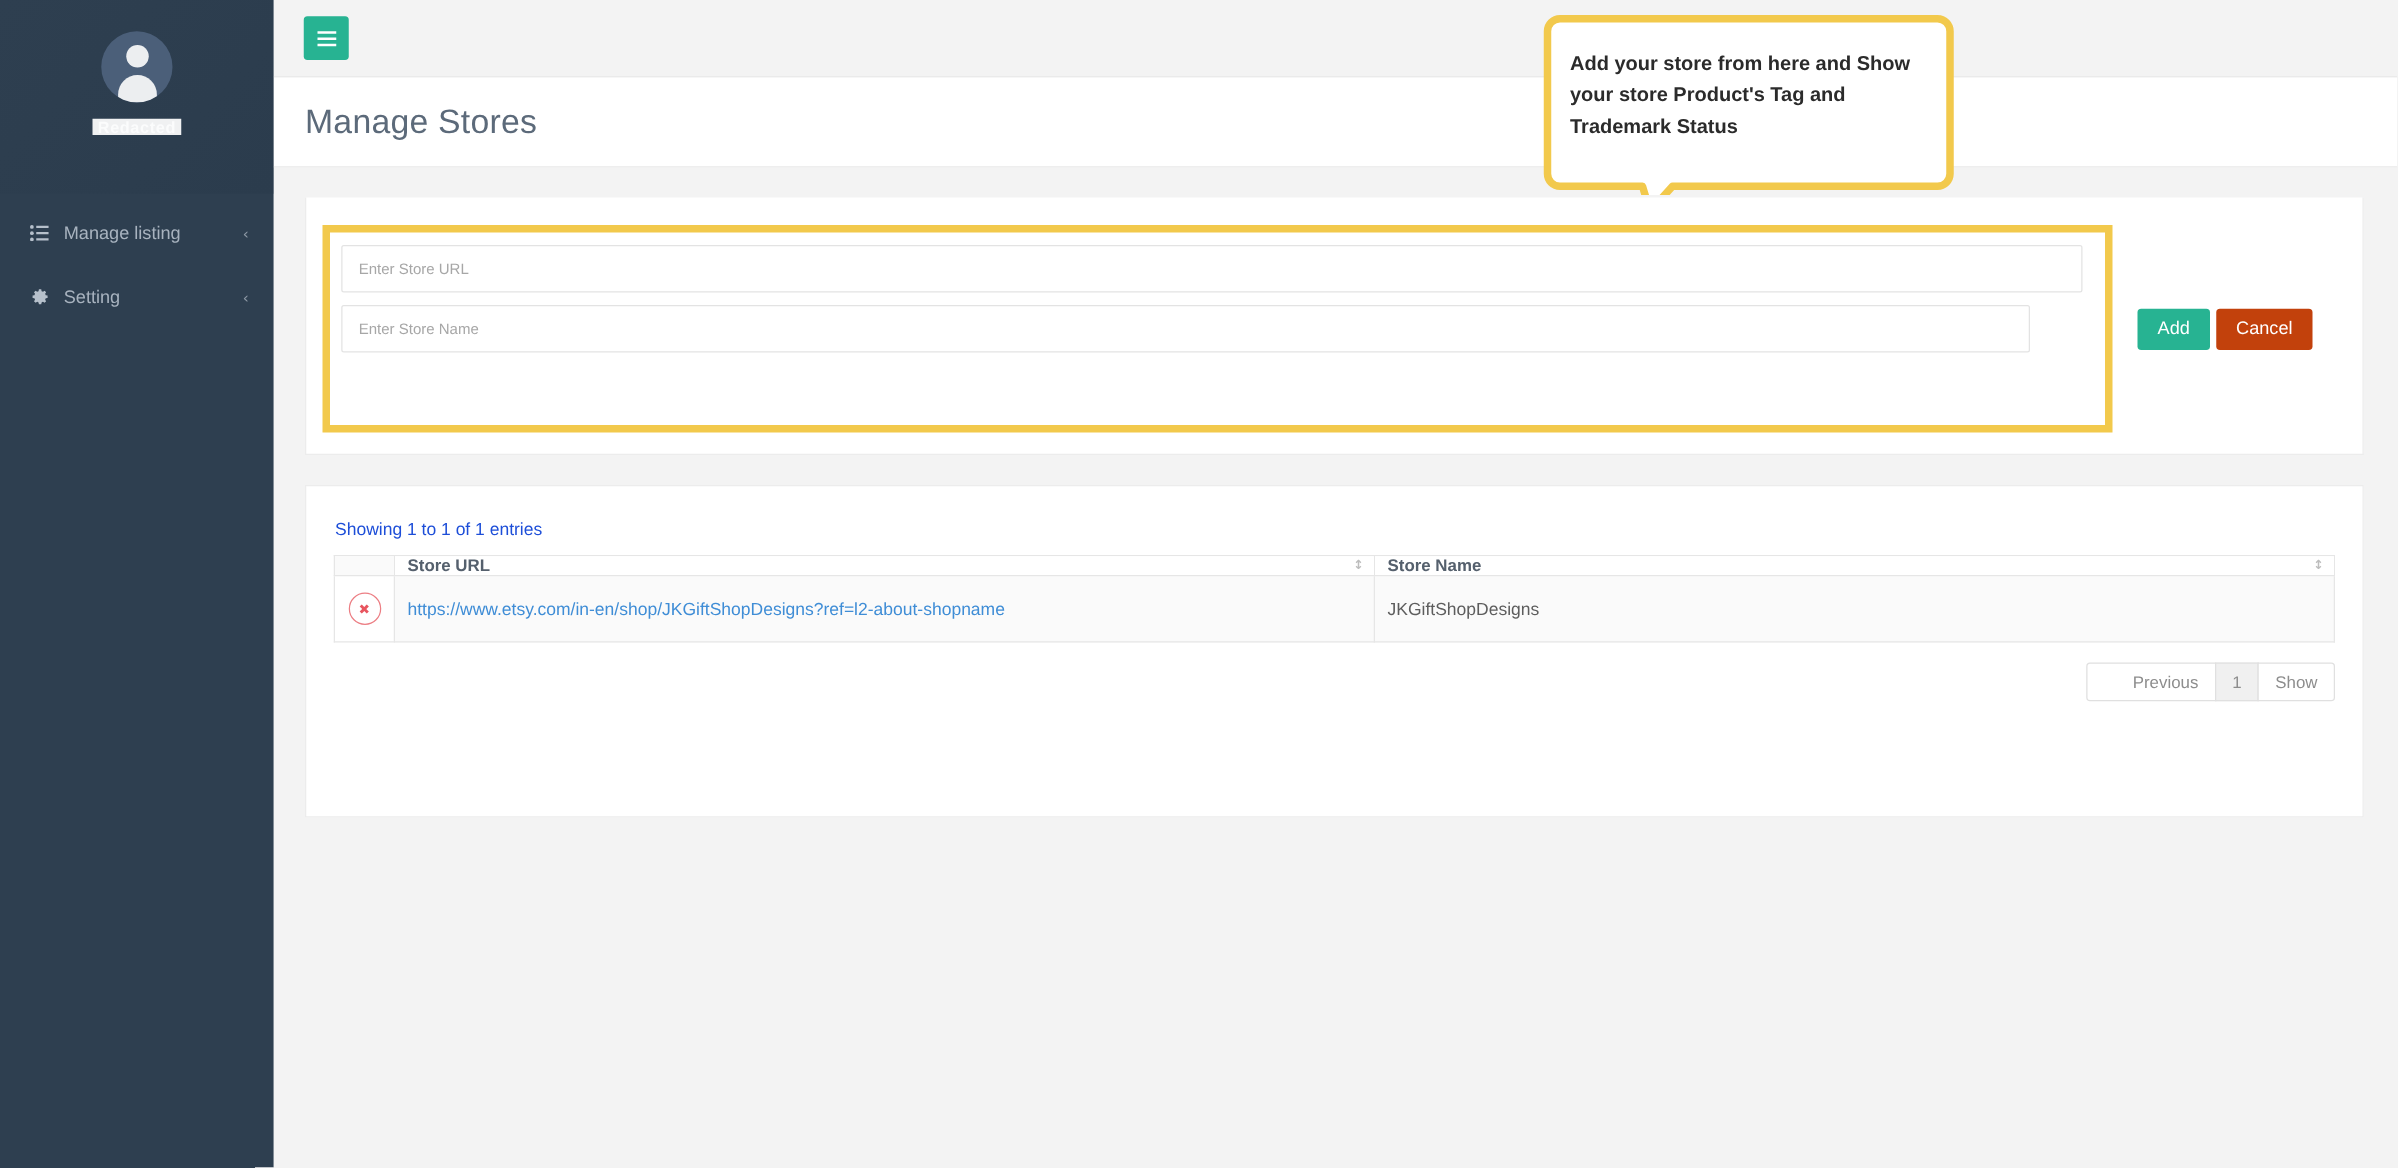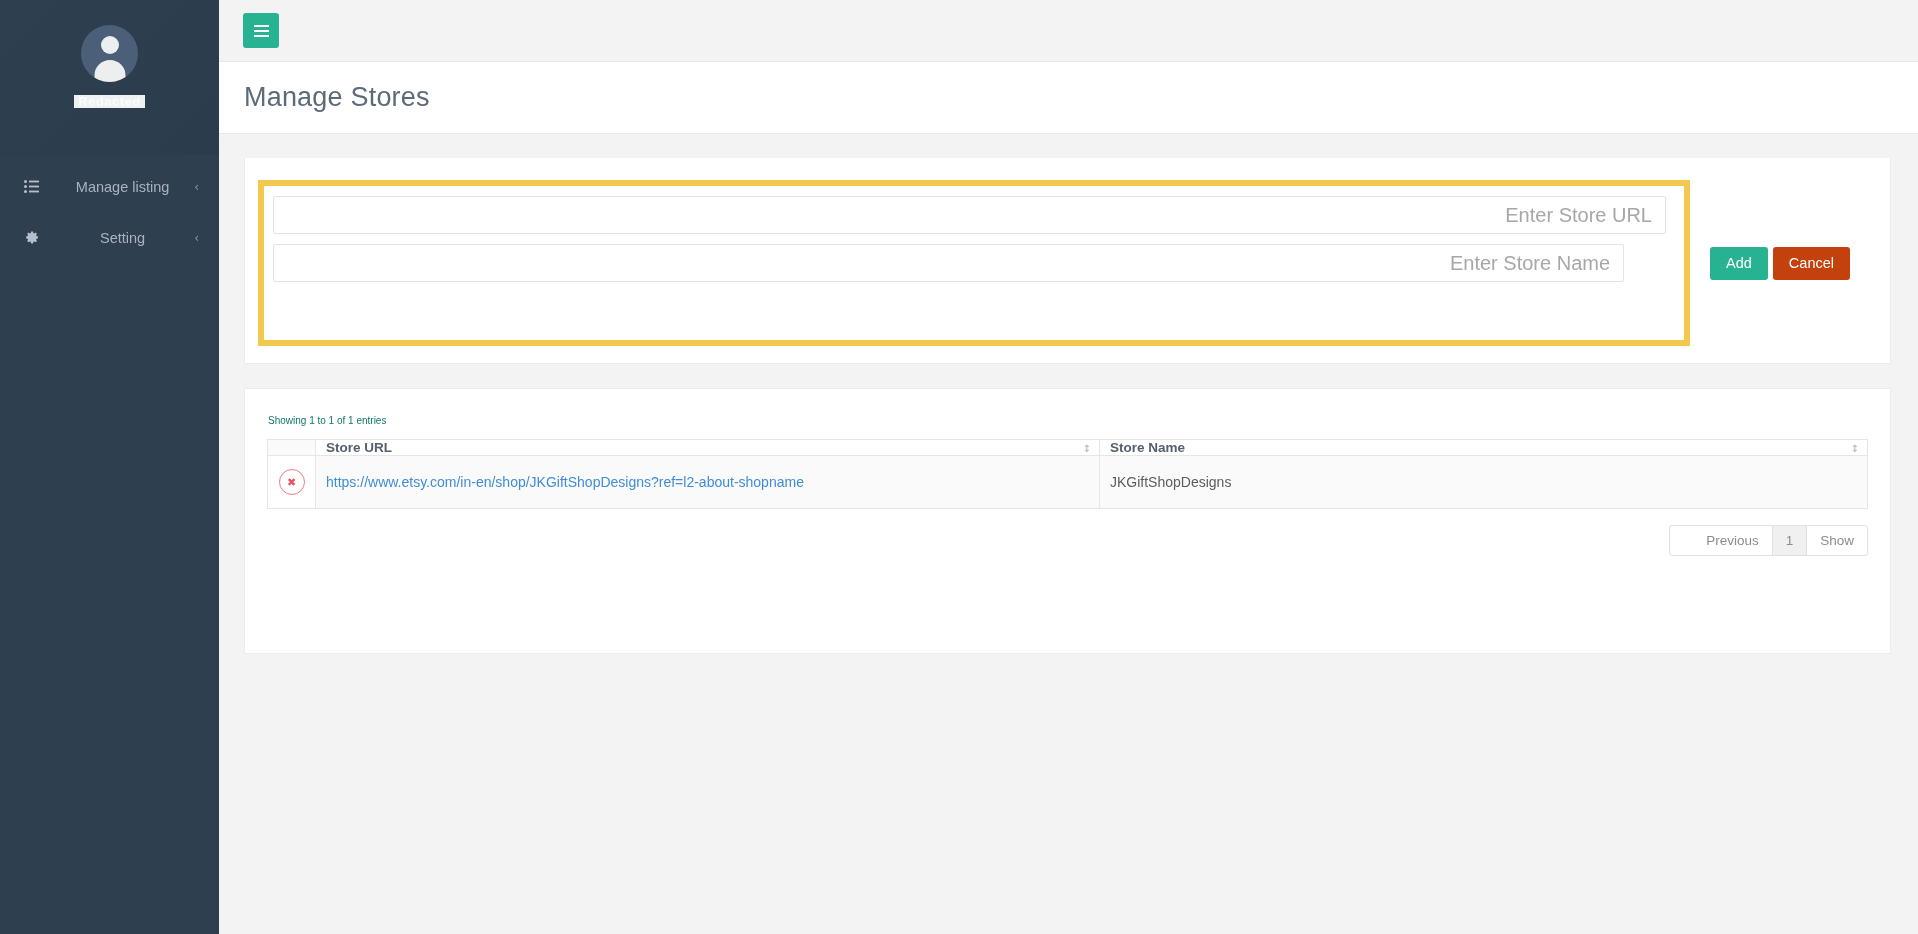--- a/index.html
+++ b/index.html
@@ -74,21 +74,20 @@
   .nav { margin-top: 6px; }
   .nav-item {
     height: 51px;
     display: flex;
     align-items: center;
     padding: 0 20px 0 22px;
     color: #a8b3bf;
     font-size: 14.5px;
     cursor: pointer;
     position: relative;
-    text-align: center;
   }
   .nav-item .nav-ico {
     width: 18px;
     margin-right: 11px;
     display: inline-flex;
     align-items: center;
     justify-content: center;
     color: #b6c0cb;
   }
   .nav-item .nav-label { flex: 1; }
@@ -170,26 +169,25 @@
   }
 
   .form-area { padding: 38px 40px 0 28px; }
   .field {
     display: block;
     width: 1393px;
     height: 38px;
     border: 1px solid #e3e3e3;
     border-radius: 2px;
     padding: 0 13px;
-    font-size: 20px;
+    font-size: 12px;
     color: #4a4a4a;
     font-family: "Liberation Sans", sans-serif;
     outline: none;
     background: #fff;
-    text-align: right;
   }
   .field::placeholder { color: #a7a7a7; }
   .row2 {
     display: flex;
     align-items: center;
     margin-top: 10px;
     gap: 0;
   }
   .field.small { width: 1439px; }
   .btns { margin-left: 86px; display: flex; gap: 5px; }
@@ -207,22 +205,22 @@
   .btn-cancel { background: #c2410c; }
 
   .table-card {
     background: #ffffff;
     margin: 24px 27px 0 25px;
     border: 1px solid #ececec;
     padding: 26px 22px 40px 22px;
     height: 266px;
   }
   .showing {
-    font-size: 10px;
-    color: #0f766e;
+    font-size: 14px;
+    color: #1d4ed8;
     margin-bottom: 13px;
     padding-left: 1px;
   }
   table { border-collapse: collapse; width: 100%; table-layout: fixed; }
   thead th {
     border: 1px solid #e6e6e6;
     background: #ffffff;
     font-size: 13.5px;
     color: #55606d;
     text-align: left;
@@ -422,15 +420,22 @@
             <button class="pg">Previous</button>
             <button class="pg active">1</button>
             <button class="pg">Show</button>
           </div>
         </div>
       </div>
 
       <div class="bottom-fill"></div>
     </div>
 
+    <div class="callout">
+      <svg width="334" height="147" viewBox="0 0 334 147">
+        <path d="M16 6 H318 A10 10 0 0 1 328 16 V130 A10 10 0 0 1 318 140
+                 H106 L88 160 L82 140 H16 A10 10 0 0 1 6 130 V16 A10 10 0 0 1 16 6 Z" fill="#ffffff" stroke="#f2c94c" stroke-width="6" stroke-linejoin="round" stroke-linecap="round"></path>
+      </svg>
+      <div class="callout-text">Add your store from here and Show your store Product's Tag and Trademark Status</div>
+    </div>
 
   </section>
 </div>
 
 </body></html>

